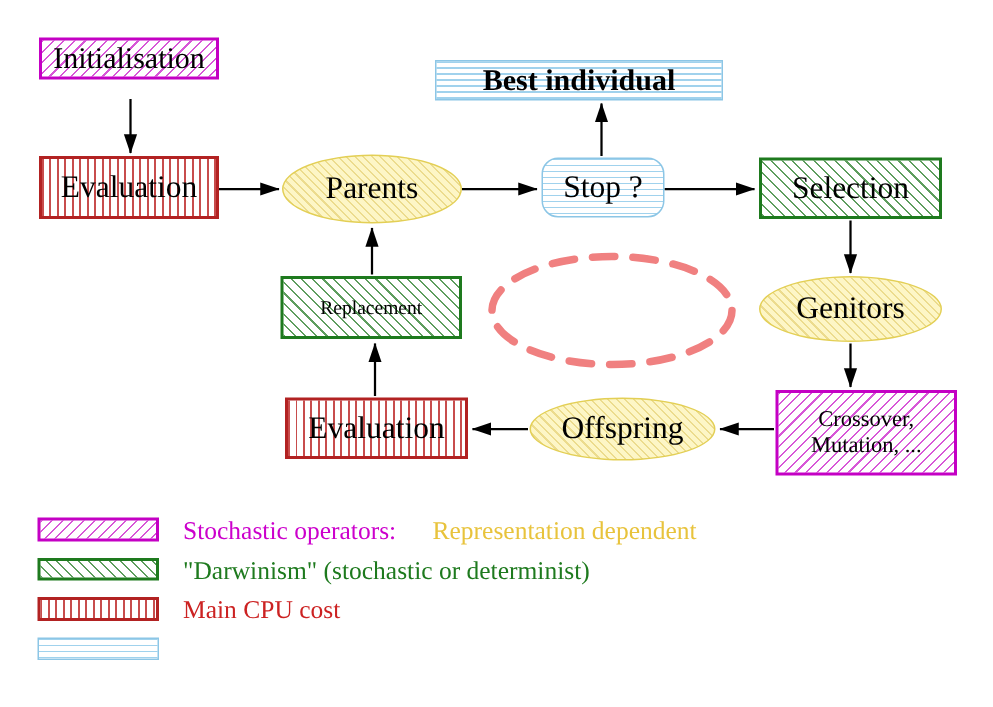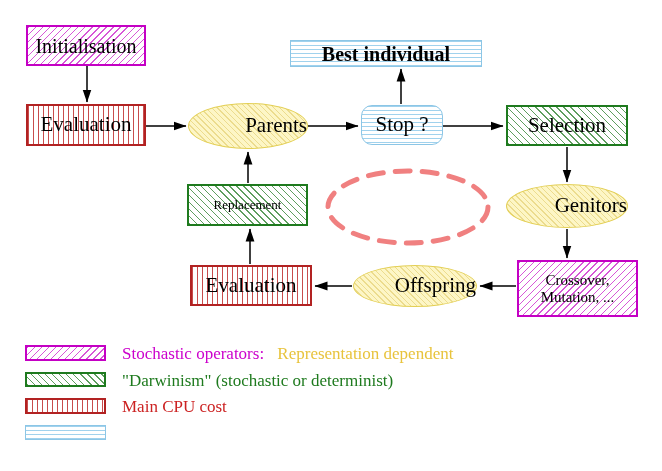--- a/index.html
+++ b/index.html
@@ -27,25 +27,24 @@
     background-image:repeating-linear-gradient(45deg, rgba(40,125,40,.75) 0, rgba(40,125,40,.75) 1px, transparent 1px, transparent 5px);
   }
   .stripe-cyan{
     border:1.5px solid #8cc6e6;
     background-image:repeating-linear-gradient(180deg, rgba(150,205,235,.9) 0, rgba(150,205,235,.9) 1px, transparent 1px, transparent 4px);
   }
   .ellipse-yellow{
     border:1.8px solid #e3cf55;border-radius:50%;
     background-color:#fdf6c6;
     background-image:repeating-linear-gradient(45deg, rgba(222,198,95,.55) 0, rgba(222,198,95,.55) 1px, transparent 1px, transparent 4px);
-    justify-content:flex-end;
   }
   .rounded{border-radius:11px;}
   
-  .n-init{left:26px;top:25px;width:120px;height:41px;font-size:20px;}
+  .n-init{left:26px;top:25px;width:120px;height:28px;font-size:20px;}
   .n-eval1{left:26px;top:104px;width:120px;height:42px;font-size:21px;}
   .n-parents{left:188px;top:103px;width:120px;height:46px;font-size:21px;}
   .n-best{left:290px;top:40px;width:192px;height:27px;font-size:20px;font-weight:bold;}
   .n-stop{left:361px;top:105px;width:82px;height:40px;font-size:21px;}
   .n-select{left:506px;top:105px;width:122px;height:41px;font-size:21px;}
   .n-genitors{left:506px;top:184px;width:122px;height:44px;font-size:21px;}
   .n-cross{left:517px;top:260px;width:121px;height:57px;font-size:15px;flex-direction:column;}
   .n-offspring{left:353px;top:265px;width:124px;height:42px;font-size:21px;}
   .n-eval2{left:190px;top:265px;width:122px;height:41px;font-size:21px;}
   .n-replace{left:187px;top:184px;width:121px;height:42px;font-size:13px;}
@@ -59,21 +58,21 @@
   .sw1{top:345px;}
   .sw2{top:372px;height:15px;}
   .sw3{top:398px;height:16px;}
   .sw4{top:425px;height:15px;}
   .legend-text{position:absolute;left:122px;z-index:2;font-size:17px;white-space:nowrap;}
   .lt1{top:344px;}
   .lt2{top:371px;}
   .lt3{top:397px;}
   .lt4{top:424px;}
   .c-magenta{color:#cc00cc;}
-  .c-yellow{color:#e8c33c;margin-left:9px;}
+  .c-yellow{color:#e8c33c;margin-left:20px;}
   .c-green{color:#1e7a1e;}
   .c-red{color:#cc2222;}
   .c-cyan{color:#8cc6e8;}
 </style>
 </head>
 <body>
 
 <div class="canvas">
 
   <svg class="overlay" viewBox="0 0 662 471" xmlns="http://www.w3.org/2000/svg">

